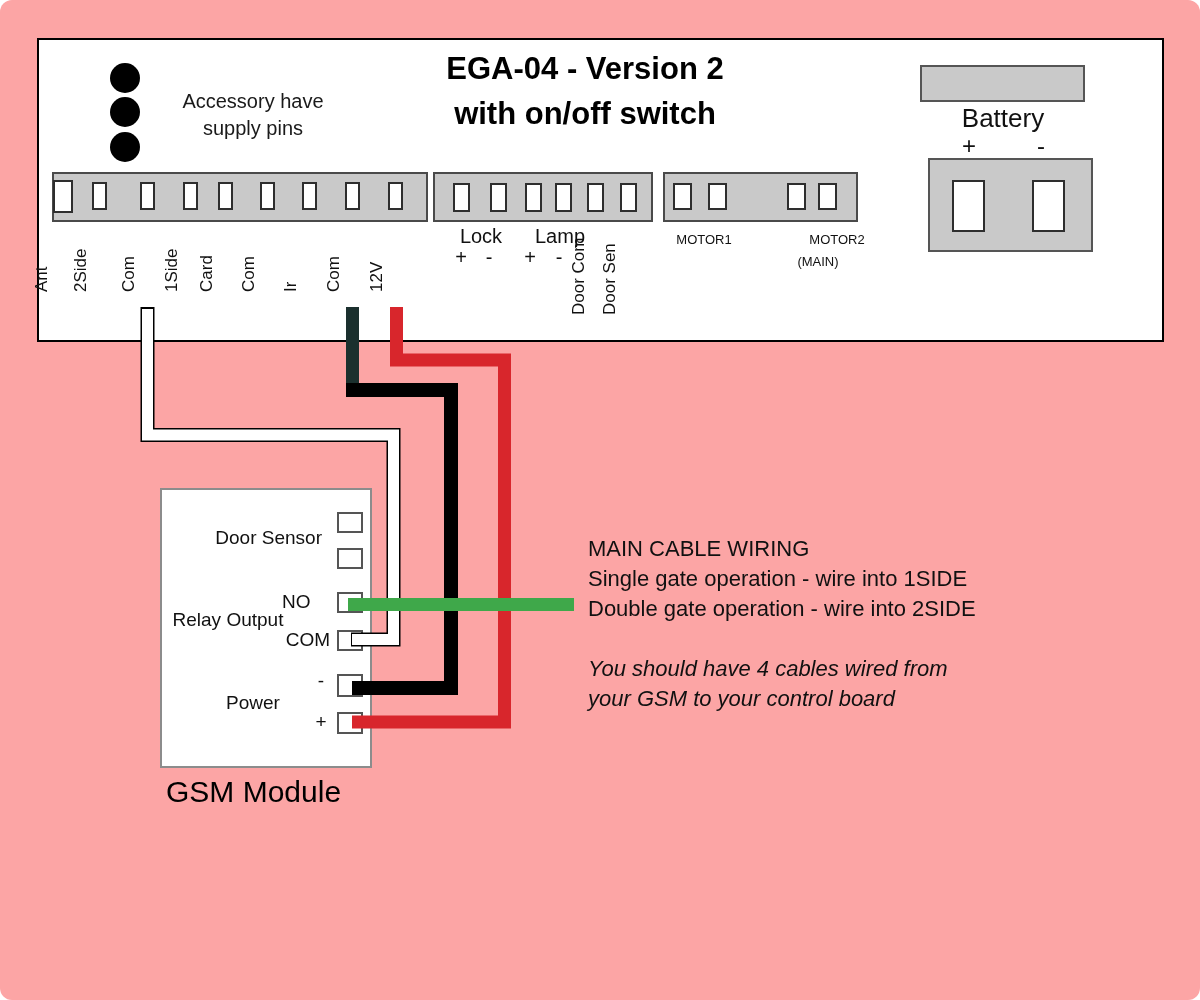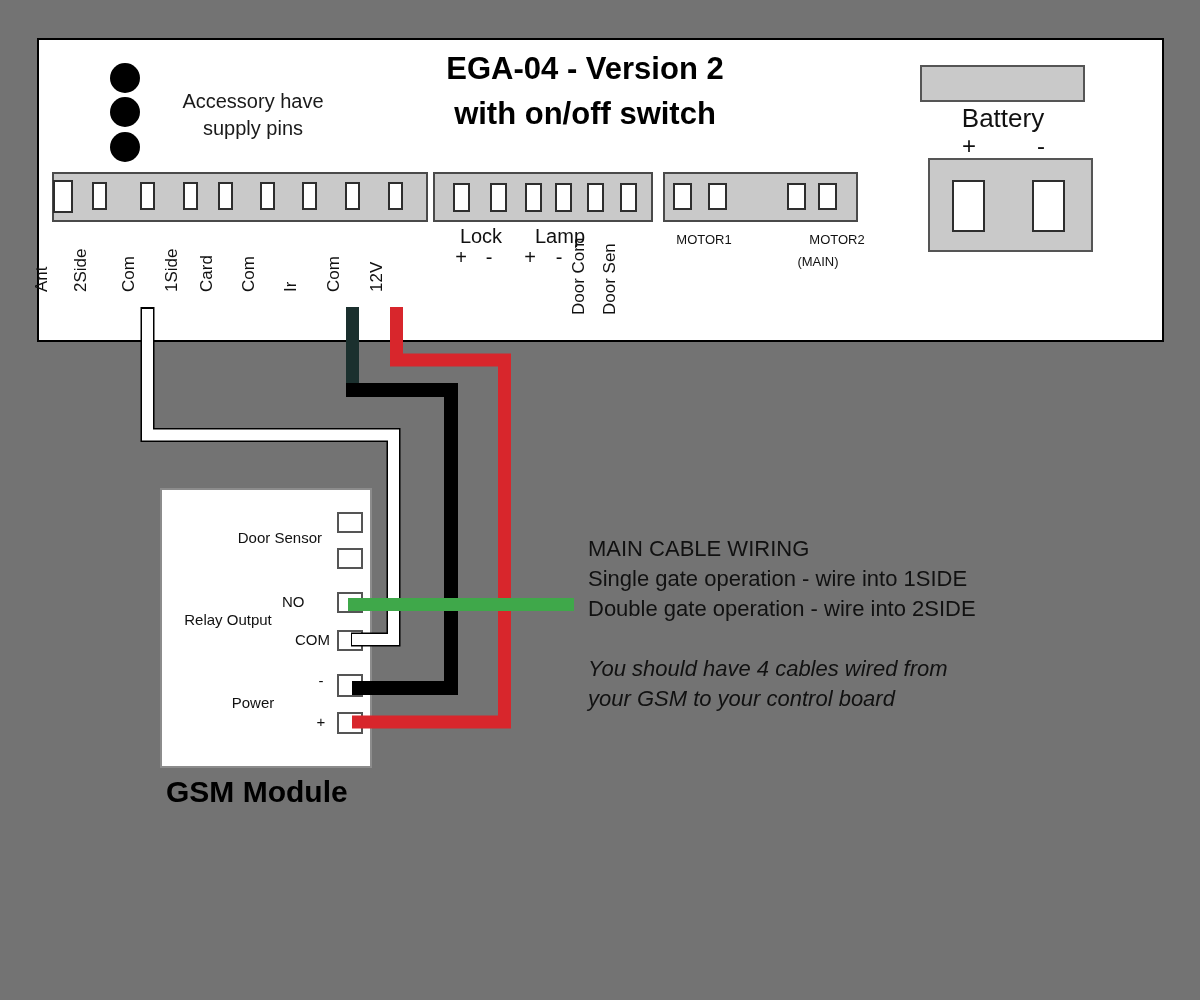--- a/index.html
+++ b/index.html
@@ -1,35 +1,35 @@
 <!DOCTYPE html>
 <html><head>
 <meta charset="utf-8">
 <style>
   html,body{margin:0;padding:0;background:#fff;}
-  .canvas{position:relative;width:1200px;height:1000px;background:#737373;
-          font-family:"Liberation Sans", sans-serif;color:#111;overflow:hidden;}
+  .canvas{position:relative;width:1200px;height:1000px;background:#fca5a5;
+          font-family:"Liberation Sans", sans-serif;color:#111;overflow:hidden;border-radius:12px;}
   .abs{position:absolute;}
   .board{left:37px;top:38px;width:1123px;height:300px;border:2px solid #000;background:#fff;}
   .title{left:385px;top:46px;width:400px;text-align:center;font-size:31px;font-weight:bold;line-height:45px;color:#000;}
   .circle{width:30px;height:30px;border-radius:50%;background:#000;left:110px;}
   .acc-label{left:162px;top:88px;width:182px;text-align:center;font-size:20px;line-height:27px;color:#1a1a1a;}
   .strip{background:#c9c9c9;border:2px solid #4a4a4a;box-sizing:border-box;}
   .pin{position:absolute;background:#fff;border:2px solid #2e2e2e;box-sizing:border-box;}
   .gpin{position:absolute;background:#fff;border:2px solid #555;box-sizing:border-box;}
   .vlabel{position:absolute;height:18px;line-height:18px;font-size:17px;white-space:nowrap;
           transform:rotate(-90deg);transform-origin:0 100%;color:#111;}
   .clabel{position:absolute;text-align:center;}
   .f20{font-size:20px;line-height:21px;}
   .f19{font-size:13px;line-height:20px;}
   .bat-bar{left:920px;top:65px;width:165px;height:37px;background:#c9c9c9;border:2px solid #555;box-sizing:border-box;}
   .bat-block{left:928px;top:158px;width:165px;height:94px;background:#c9c9c9;border:2px solid #555;box-sizing:border-box;}
   .gsm-box{left:160px;top:488px;width:212px;height:280px;border:2px solid #8c8c8c;box-sizing:border-box;background:#fff;}
-  .gsm-label{position:absolute;font-size:15px;line-height:20px;color:#111;}
-  .gsm-title{left:166px;top:775px;font-size:30px;font-weight:bold;color:#000;}
+  .gsm-label{position:absolute;font-size:19px;line-height:20px;color:#111;}
+  .gsm-title{left:166px;top:775px;font-size:30px;font-weight:normal;color:#000;}
   .note{position:absolute;left:588px;font-size:22px;line-height:30px;white-space:nowrap;color:#111;}
   .note-italic{font-style:italic;}
   svg.wires{position:absolute;left:0;top:0;width:1200px;height:1000px;pointer-events:none;}
 </style>
 </head>
 <body>
 
 <div class="canvas">
 
   <div class="abs board"></div>

